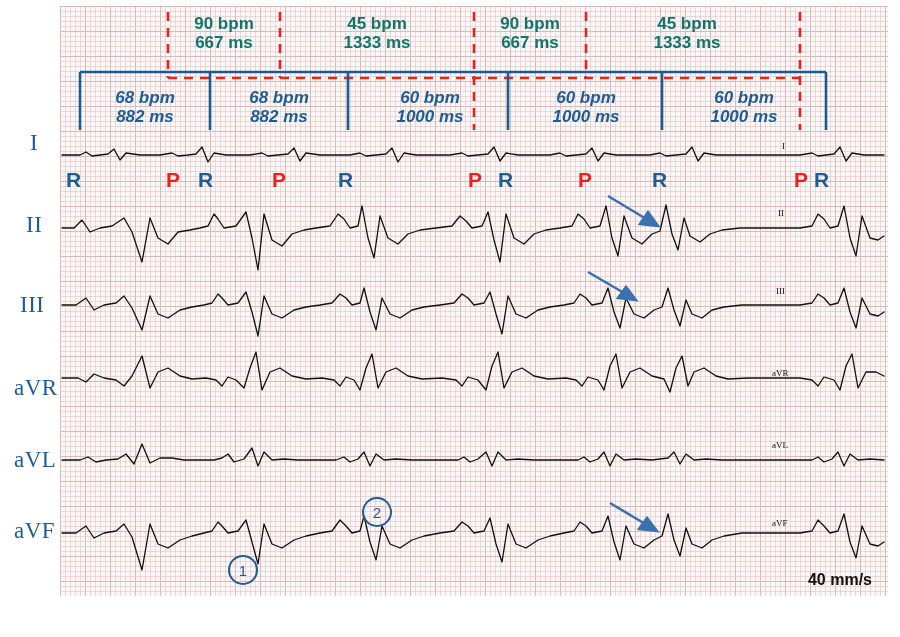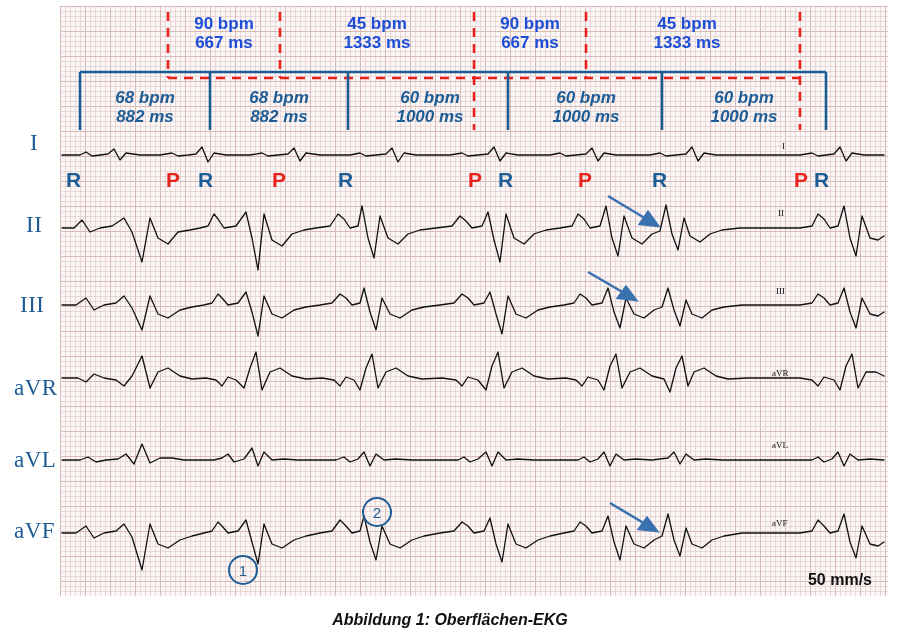--- a/index.html
+++ b/index.html
@@ -41,21 +41,21 @@
     font-family:"Liberation Serif", serif;
   }
   .ann{
     position:absolute;
     font-weight:bold;
     font-size:17px;
     line-height:19px;
     text-align:center;
     white-space:pre;
   }
-  .ann.red{color:#1d4ed8;}
+  .ann.red{color:#0f766e;}
   .ann.blue{color:#1e5c96;font-style:italic;}
   .marker{
     position:absolute;
     font-weight:bold;
     font-size:21px;
     font-family:"Liberation Sans", sans-serif;
   }
   .marker.red{color:#e8221d;}
   .marker.blue{color:#1e5c96;}
   .speed{
@@ -175,15 +175,14 @@
   <div class="marker red" style="left:468px;top:168px;">P</div>
   <div class="marker blue" style="left:498px;top:168px;">R</div>
   <div class="marker red" style="left:578px;top:168px;">P</div>
   <div class="marker blue" style="left:652px;top:168px;">R</div>
   <div class="marker red" style="left:794px;top:168px;">P</div>
   <div class="marker blue" style="left:814px;top:168px;">R</div>
 
   <div class="circnum" style="left:228px;top:555px;">1</div>
   <div class="circnum" style="left:362px;top:497px;">2</div>
 
-  <div class="speed">50 mm/s</div>
-  <div class="caption">Abbildung 1: Oberflächen-EKG</div>
+  <div class="speed">40 mm/s</div>
 </div>
 
 </body></html>

